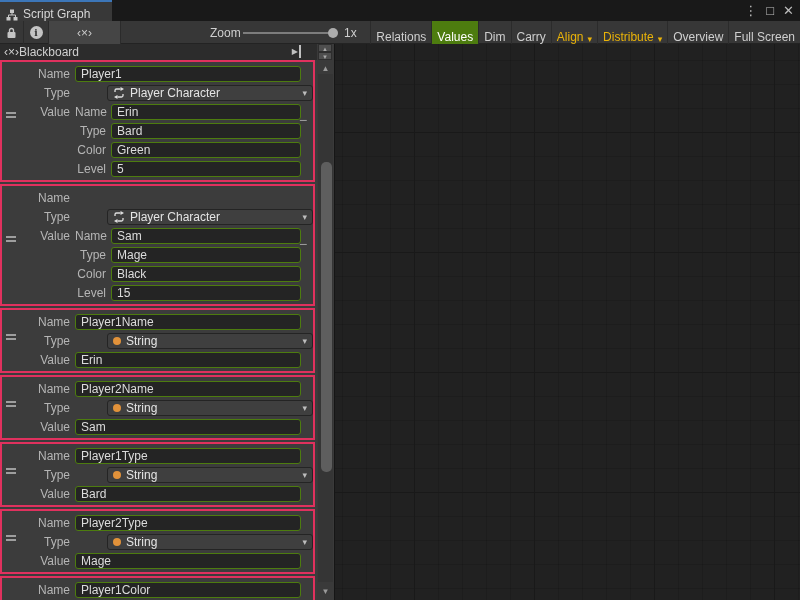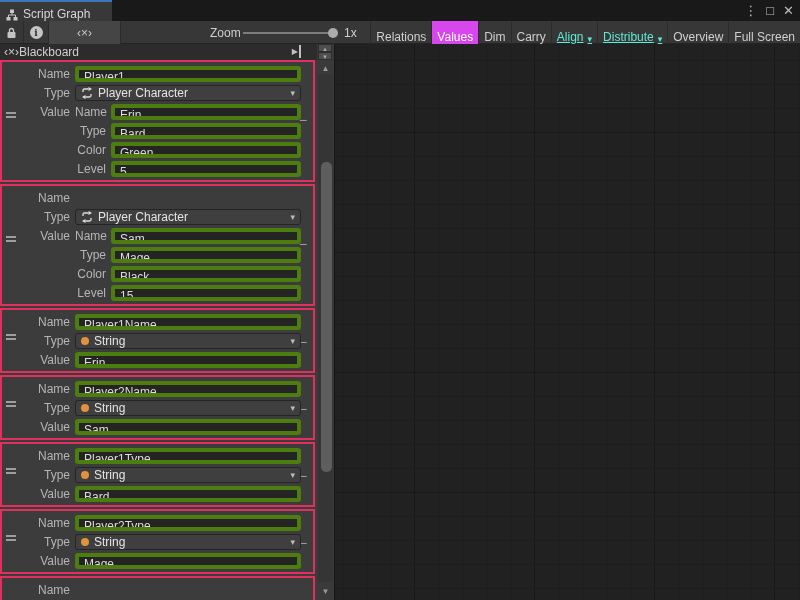--- a/index.html
+++ b/index.html
@@ -26,42 +26,42 @@
   .infocircle { width:13px; height:13px; border-radius:50%; background:#c4c4c4; color:#2e2e2e;
     font:bold 9px "DejaVu Serif", serif; display:flex; align-items:center; justify-content:center; }
   #rot { position:absolute; left:130px; top:0; height:23px; display:flex; align-items:center; gap:21px;margin-top:19px; }
   #zoomlbl { position:absolute; left:210px; top:5px; }
   #zoomtrack { position:absolute; left:243px; top:11px; width:94px; height:2px; background:#7d7d7d; }
   #zoomknob { position:absolute; left:328px; top:7px; width:10px; height:10px; border-radius:50%; background:#acacac; }
   #zoomval { position:absolute; left:344px; top:5px; }
   #rbtns { position:absolute; right:0; top:0; height:23px; display:flex; }
   #rbtns .rb { height:23px; display:flex; align-items:flex-end; padding:0 5px;
     border-left:1px solid #2b2b2b; color:#cfcfcf; white-space:nowrap; }
-  #rbtns .rb.active { background:#d946ef; color:#fff; }
-  #rbtns .rb.disabled { color:#5eead4;text-decoration:underline; }
+  #rbtns .rb.active { background:#4d7c0f; color:#fff; }
+  #rbtns .rb.disabled { color:#eab308; }
   #rbtns .caret { font-size:9px; margin-left:4px; }
 
   
   #bbheader { position:absolute; left:0; top:44px; width:317px; height:16px; background:#2c2c2c;
     display:flex; align-items:center; padding:0 4px; color:#cfcfcf; }
   #dockbtn { position:absolute; right:16px; top:1px; font-size:8px; color:#c0c0c0;
     border-right:2px solid #c0c0c0; padding-right:1px; line-height:13px; }
   #panel { position:absolute; left:0; top:60px; width:317px; height:540px; background:#3c3c3c; overflow:hidden; }
   .group { position:relative; width:315px; border:2px solid #e0315e; background:#3c3c3c;
     margin-bottom:2px; padding:2px 0; }
   .row { display:flex; align-items:center; height:19px; padding-left:16px; }
   .lbl { width:52px; text-align:right; margin-right:5px; color:#b5b5b5; flex:none; }
   .sublbl { width:31px; text-align:right; margin-right:5px; color:#b5b5b5; flex:none; }
   .indent { width:57px; flex:none; }
-  .field { height:16px; line-height:15px; background:#242424; border:4px solid #4d7c0f;
+  .field { height:16px; line-height:15px; background:#242424; border:1px solid #4d7c0f;
     border-radius:3px; color:#dcdcdc; padding:0 5px; overflow:hidden; white-space:nowrap; }
   .f-main { width:226px; }
   .f-sub { width:190px; }
   .dd { height:16px; width:226px; background:#3f3f3f; border:1px solid #242424; border-radius:3px;
-    display:flex; align-items:center; gap:5px; padding:0 5px; color:#e4e4e4; position:relative; }
+    display:flex; align-items:center; gap:5px; padding:0 5px; color:#e4e4e4; position:relative;margin-left:32px; }
   .dd .caret { position:absolute; right:5px; font-size:9px; color:#bdbdbd; }
   .dot { width:8px; height:8px; border-radius:50%; background:#e2923a; flex:none; }
   .minus { position:absolute; right:4px; width:12px; text-align:center; color:#9e9e9e;
     font-size:14px; line-height:16px; }
   .handle { position:absolute; left:4px; width:10px; height:6px;
     border-top:2px solid #9e9e9e; border-bottom:2px solid #9e9e9e; }
   .g-player .minus, .g-player .handle { top:50px; }
   .g-simple .minus, .g-simple .handle { top:24px; }
 
   
@@ -347,20 +347,21 @@
       </div>
     <div class="row">
         <span class="lbl">Value</span>
       <div class="field f-main">Mage</div>
       </div>
   </div>
 
   <div class="group g-simple">
     <div class="row">
         <span class="lbl">Name</span>
+      <div class="field f-main">Player1Color</div>
       </div>
   </div>
 
 </div>
 
 <div id="sbcol">
   <div id="sbspin">
     <div>▲</div>
     <div>▼</div>
   </div>

